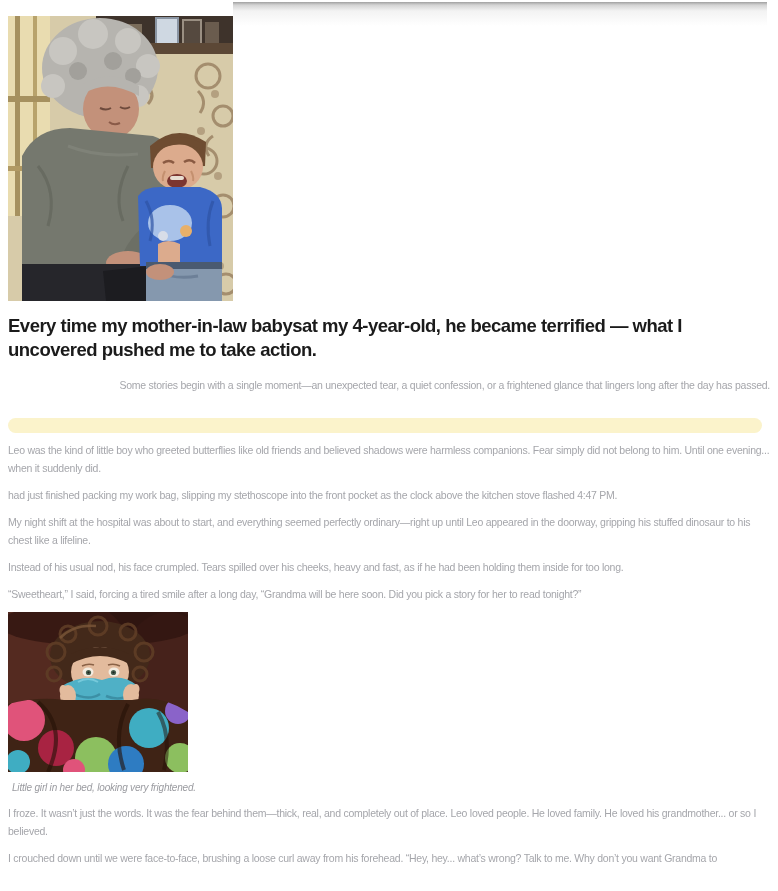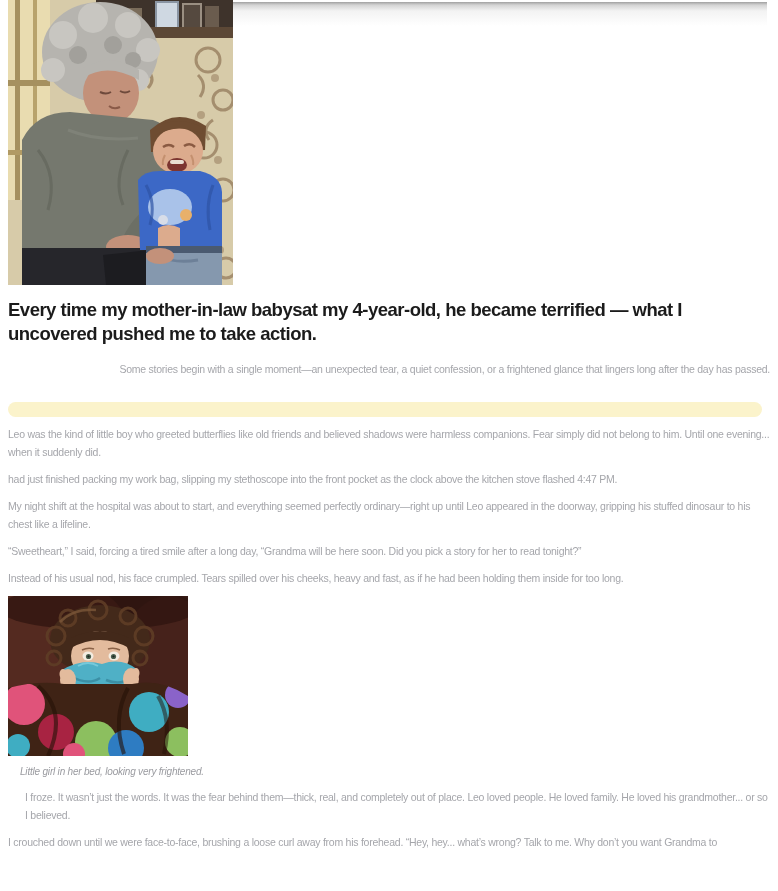--- a/index.html
+++ b/index.html
@@ -4,21 +4,21 @@
 <style>
   html, body { margin: 0; padding: 0; background: #ffffff; }
   body {
     width: 778px; height: 891px; overflow: hidden;
     font-family: "Liberation Sans", sans-serif;
     position: relative;
   }
   .page {
     position: relative;
     width: 778px; height: 800px;
-    padding: 0 8px;
+    padding: 16px 8px;
     box-sizing: border-box;
     background: #ffffff;
   }
   .top-shadow {
     position: absolute;
     left: 233px; top: 2px;
     width: 534px; height: 24px;
     background: linear-gradient(to bottom,
       rgba(82,82,82,0.55) 0px,
       rgba(110,110,110,0.30) 3px,
@@ -55,21 +55,21 @@
     letter-spacing: -0.25px;
     color: #a5a6ab;
   }
   p.body.intro { margin-bottom: 24px; text-align: right; }
   .highlight-bar {
     width: 754px; height: 15px;
     border-radius: 8px;
     margin: 0 0 8px;
   }
   figcaption.caption {
-    margin: 8px 12px 9px;
+    margin: 8px 4px 9px;
     font-size: 10px;
     line-height: 15px;
     font-style: italic;
     letter-spacing: -0.2px;
     color: #9a9ba0;
   }
 </style>
 </head>
 <body>
 
@@ -180,22 +180,22 @@
 
   <h1 class="headline" style="color: rgb(27, 27, 27);">Every time my mother-in-law babysat my 4-year-old, he became terrified — what I uncovered pushed me to take action.</h1>
 
   <p class="body intro" style="color: rgb(165, 166, 171);">Some stories begin with a single moment—an unexpected tear, a quiet confession, or a frightened glance that lingers long after the day has passed.</p>
 
   <div class="highlight-bar" style="background: rgb(251, 243, 203);"></div>
 
   <p class="body" style="color: rgb(165, 166, 171);">Leo was the kind of little boy who greeted butterflies like old friends and believed shadows were harmless companions. Fear simply did not belong to him. Until one evening... when it suddenly did.</p>
   <p class="body" style="color: rgb(165, 166, 171);">had just finished packing my work bag, slipping my stethoscope into the front pocket as the clock above the kitchen stove flashed 4:47 PM.</p>
   <p class="body" style="color: rgb(165, 166, 171);">My night shift at the hospital was about to start, and everything seemed perfectly ordinary—right up until Leo appeared in the doorway, gripping his stuffed dinosaur to his chest like a lifeline.</p>
+  <p class="body" style="color: rgb(165, 166, 171);">Instead of his usual nod, his face crumpled. Tears spilled over his cheeks, heavy and fast, as if he had been holding them inside for too long.</p>
   <p class="body" style="color: rgb(165, 166, 171);">“Sweetheart,” I said, forcing a tired smile after a long day, “Grandma will be here soon. Did you pick a story for her to read tonight?”</p>
-  <p class="body" style="color: rgb(165, 166, 171);">Instead of his usual nod, his face crumpled. Tears spilled over his cheeks, heavy and fast, as if he had been holding them inside for too long.</p>
 
   <figure class="inline-figure">
     <svg width="180" height="160" viewBox="0 0 180 160" xmlns="http://www.w3.org/2000/svg">
       <defs>
         <clipPath id="blanket-clip">
           <path d="M0 92 Q 30 84 56 88 L 124 88 Q 152 82 180 100 L 180 160 L 0 160 Z"></path>
         </clipPath>
       </defs>
 
       <rect width="180" height="160" fill="#381c17"></rect>
@@ -251,16 +251,16 @@
         <circle cx="66" cy="158" r="11" fill="#e0537a"></circle>
         <circle cx="10" cy="150" r="12" fill="#3fadc2"></circle>
         <path d="M30 90 q 30 26 10 70" stroke="#241006" stroke-width="4" fill="none" opacity="0.6"></path>
         <path d="M120 92 q -16 30 -4 66" stroke="#241006" stroke-width="4" fill="none" opacity="0.6"></path>
         <path d="M150 100 q 14 24 6 58" stroke="#241006" stroke-width="4" fill="none" opacity="0.5"></path>
       </g>
     </svg>
   </figure>
   <figcaption class="caption" style="color: rgb(154, 155, 160);">Little girl in her bed, looking very frightened.</figcaption>
 
-  <p class="body" style="color: rgb(165, 166, 171); margin-left: 17px;">I froze. It wasn’t just the words. It was the fear behind them—thick, real, and completely out of place. Leo loved people. He loved family. He loved his grandmother... or so I believed.</p>
+  <p class="body" style="color: rgb(165, 166, 171);">I froze. It wasn’t just the words. It was the fear behind them—thick, real, and completely out of place. Leo loved people. He loved family. He loved his grandmother... or so I believed.</p>
   <p class="body" style="color: rgb(165, 166, 171);">I crouched down until we were face-to-face, brushing a loose curl away from his forehead. “Hey, hey... what’s wrong? Talk to me. Why don’t you want Grandma to</p>
 
 </div>
 
 </body></html>

